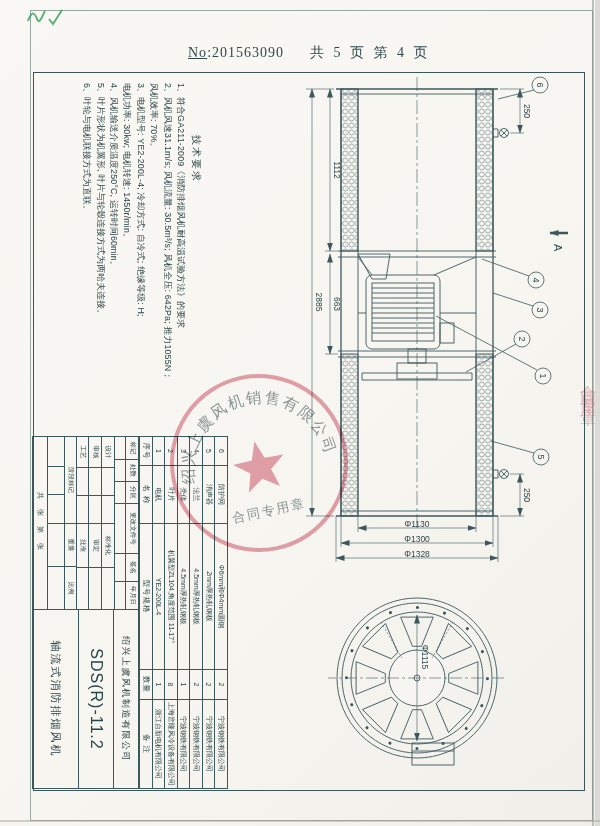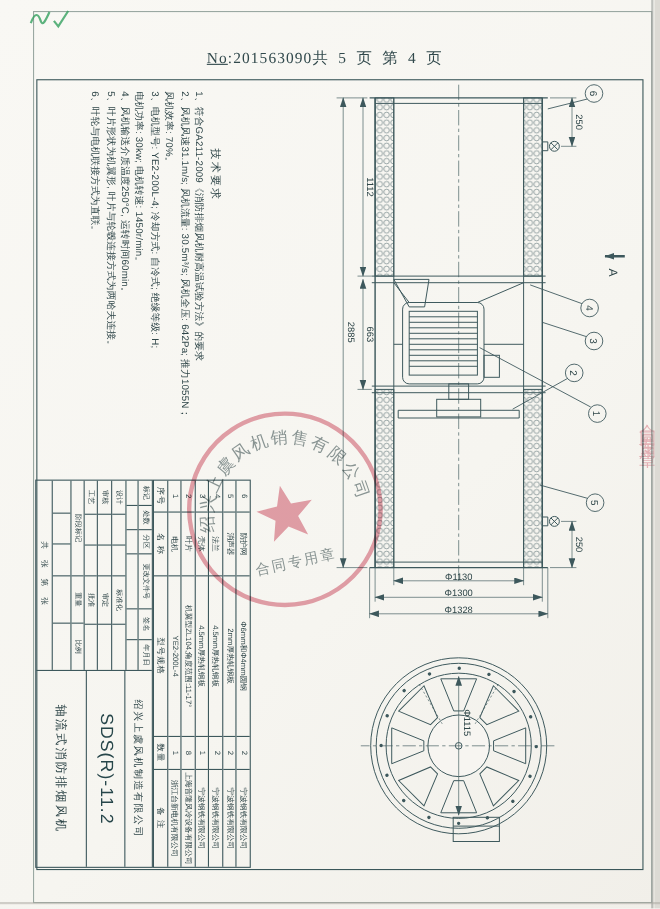--- a/index.html
+++ b/index.html
@@ -10,21 +10,21 @@
   
   .edge-right{position:absolute;left:592px;top:0;width:2px;height:826px;background:#8f938f;opacity:.55;}
   .edge-right2{position:absolute;left:595px;top:0;width:5px;height:826px;background:#dcdad4;}
   .edge-bottom{position:absolute;left:0;top:820px;width:600px;height:2px;background:#a8a59e;opacity:.5;}
   .paper-outer{position:absolute;left:30px;top:10px;width:561px;height:809px;
                border:1px solid #9aa8a2;}
   
   .pageno{position:absolute;left:188px;top:44px;font-family:"Liberation Serif","DejaVu Serif",serif;
           font-size:14px;color:#31494c;letter-spacing:1px;white-space:nowrap;}
   .pageno .nou{text-decoration:underline;}
-  .pageno .pgs{letter-spacing:3px;}
+  .pageno .pgs{margin-left:26px;letter-spacing:3px;}
   
   .landscape{position:absolute;left:33px;top:72px;width:719px;height:552px;
              box-sizing:border-box;border:1.5px solid #3a5659;
              transform-origin:0 0;transform:translateX(552px) rotate(90deg);}
   .landscape svg.draw{position:absolute;left:0;top:0;}
   svg text{font-family:"Liberation Sans","DejaVu Sans",sans-serif;fill:#2f4649;}
   
   .tech{position:absolute;left:10px;top:381px;width:352px;color:#2f4649;}
   .tech .tt{font-size:10px;letter-spacing:2px;margin:0 0 2px 52px;}
   .tech .tech-line{font-size:8.8px;line-height:13.4px;white-space:nowrap;letter-spacing:.2px;}

